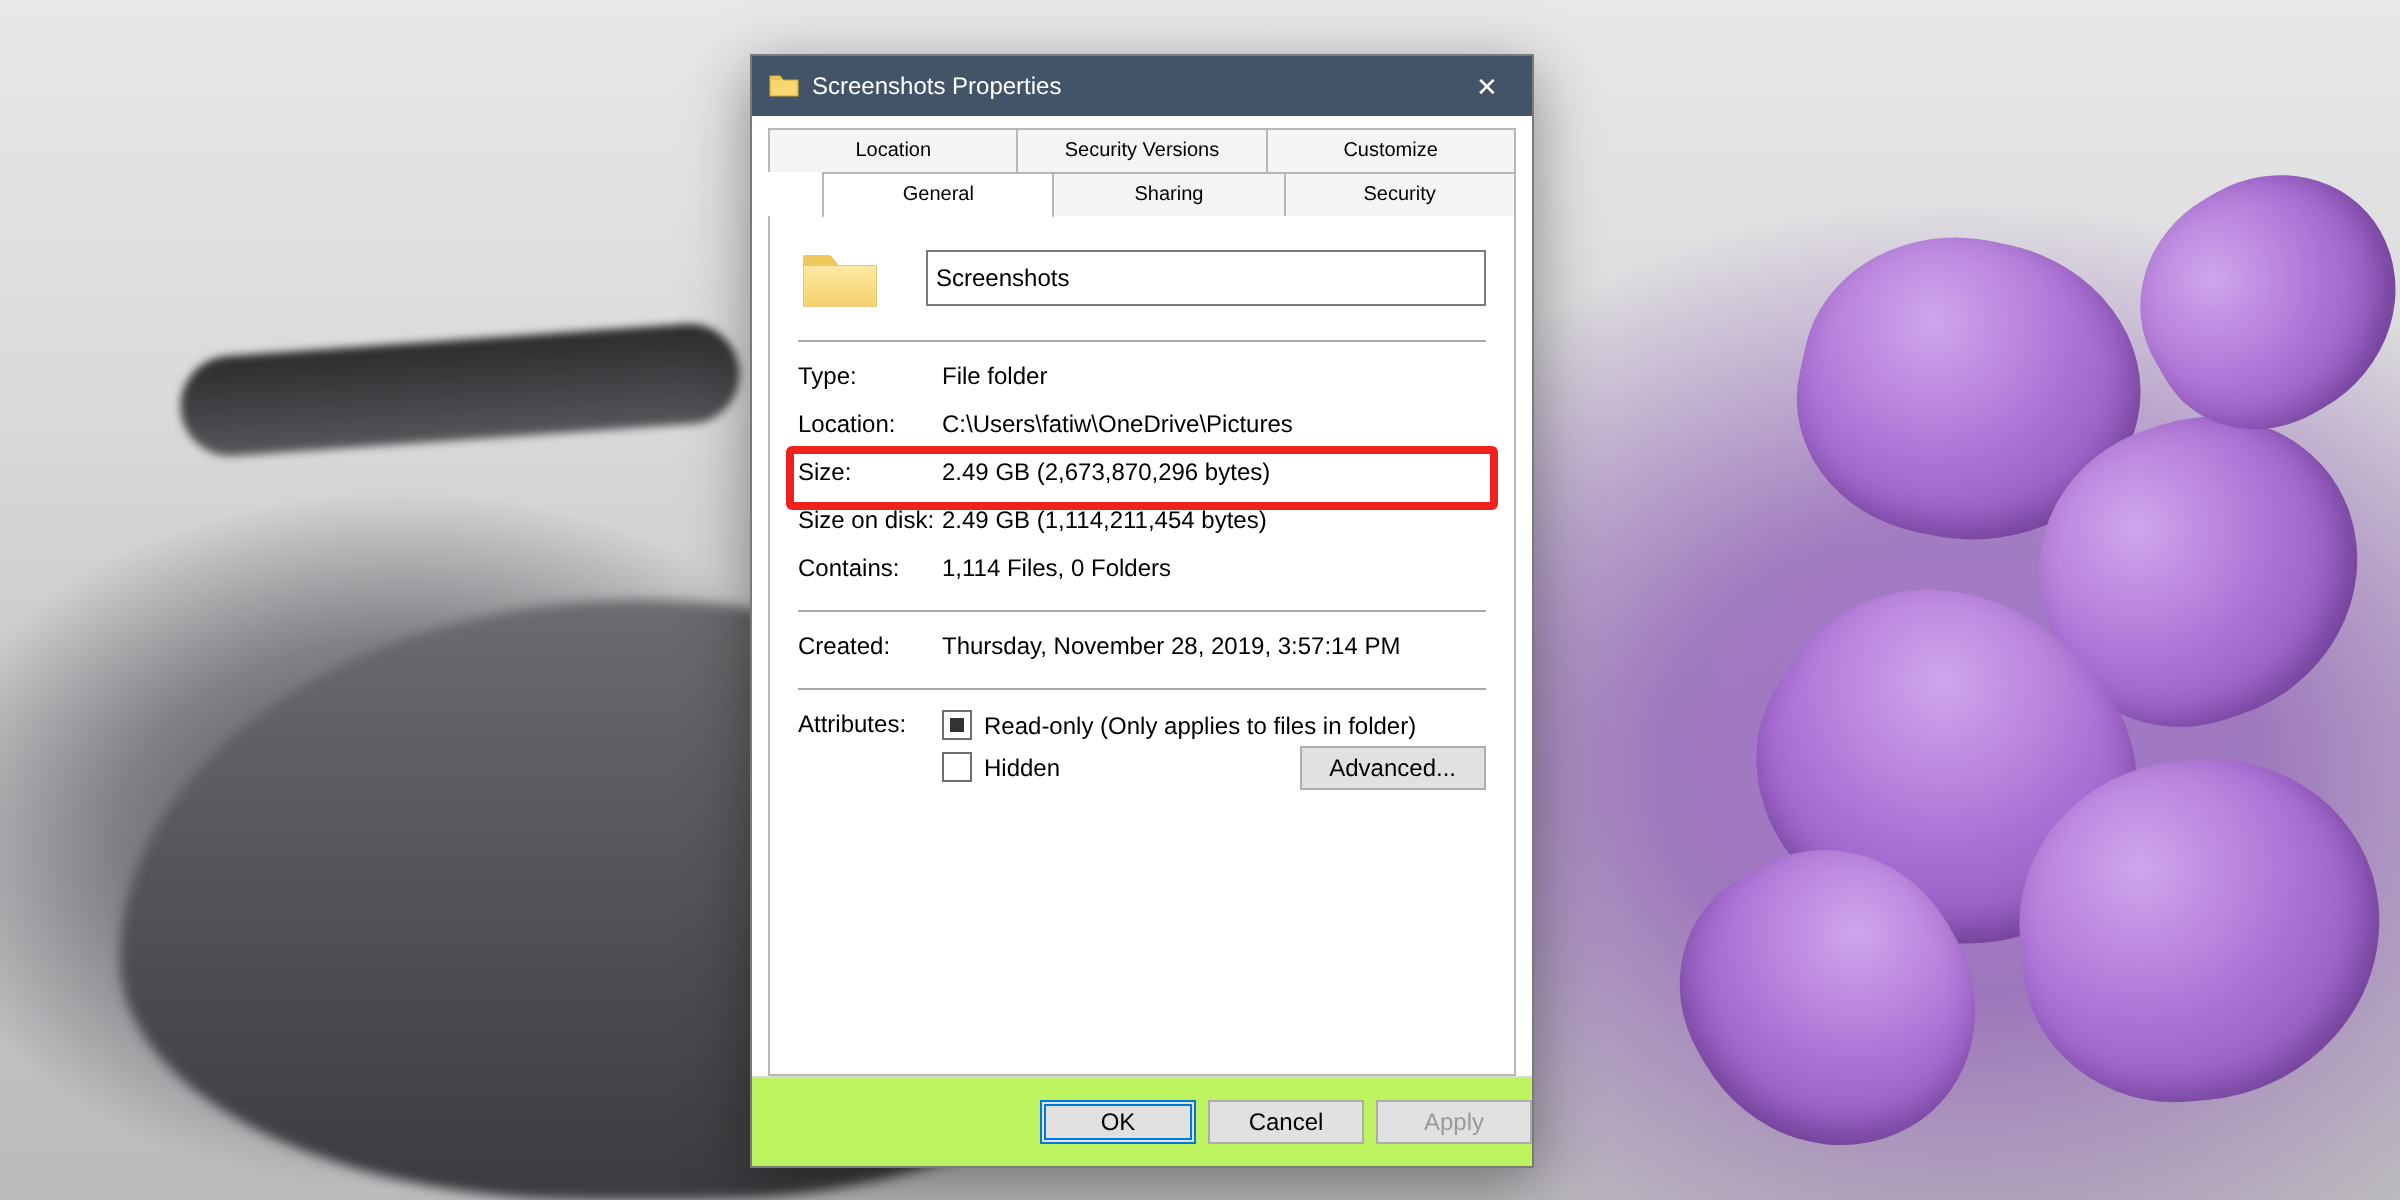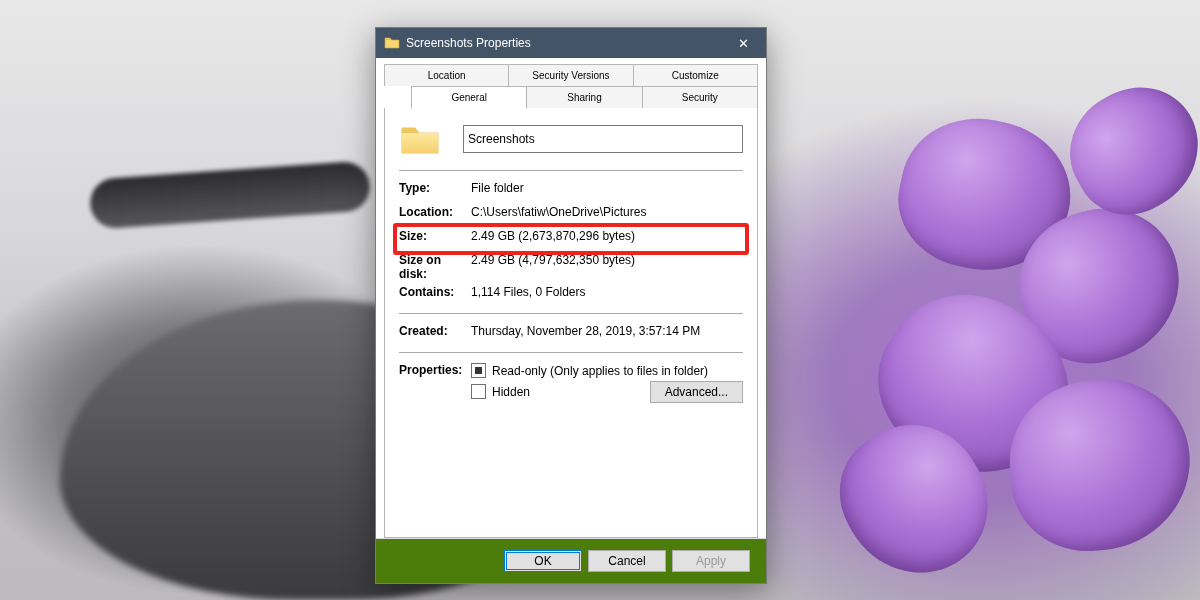--- a/index.html
+++ b/index.html
@@ -32,33 +32,33 @@
   .tabpage{border:1px solid #b7b7b7;border-top:none;padding:12px 14px 8px 14px;background:#fff;height:430px;box-sizing:border-box;}
 
   .hdr{display:flex;align-items:center;margin-bottom:12px;}
   .foldericon{width:42px;height:38px;margin-right:22px;display:flex;align-items:center;justify-content:center;}
   .namefield{flex:1;}
   .namefield input{width:100%;height:28px;border:1px solid #7a7a7a;padding:2px 4px;font:inherit;box-sizing:border-box;}
 
   hr.sep{border:none;border-top:1px solid #a9a9a9;margin:6px 0 8px 0;}
 
   .row{display:flex;min-height:20px;align-items:flex-start;padding:2px 0;}
-  .row .lbl{width:72px;flex:none;font-weight:bold;}
+  .row .lbl{width:72px;flex:none;}
   .row .val{flex:1;}
 
   .highlight{border:4px solid #e72420;border-radius:3px;margin:-4px -6px;padding:2px 2px;}
 
   .attrs .chk{display:flex;align-items:center;margin-bottom:6px;}
   .chkbox{width:13px;height:13px;border:1px solid #6e6e6e;margin-right:6px;display:inline-flex;align-items:center;justify-content:center;background:#fff;}
   .chkbox.mixed{background:#fff;}
   .chkbox.mixed .sq{width:7px;height:7px;background:#333;}
   .btn{height:22px;border:1px solid #adadad;background:#e1e1e1;font:inherit;padding:0 14px;cursor:default;}
   .advrow{display:flex;justify-content:flex-end;margin-top:-24px;}
 
-  .footer{position:absolute;left:0;right:0;bottom:0;height:44px;border-top:1px solid #d9d9d9;background:#4d7c0f;display:flex;align-items:center;justify-content:flex-end;padding:0 16px;gap:6px;}
+  .footer{position:absolute;left:0;right:0;bottom:0;height:44px;border-top:1px solid #d9d9d9;background:#bef264;display:flex;align-items:center;justify-content:flex-end;padding:0 0;gap:6px;}
   .footer .btn{width:78px;}
   .footer .btn.primary{border:1px solid #0078d7;outline:1px solid #0078d7;outline-offset:-3px;}
   .footer .btn.disabled{color:#9a9a9a;}
 </style>
 </head>
 <body>
 
 <div class="desktop">
   <div class="cup"></div>
   <div class="handle"></div>
@@ -138,38 +138,38 @@
         <div class="row">
           <div class="lbl">Location:</div>
           <div class="val">C:\Users\fatiw\OneDrive\Pictures</div>
         </div>
         <div class="row highlight">
           <div class="lbl">Size:</div>
           <div class="val">2.49 GB (2,673,870,296 bytes)</div>
         </div>
         <div class="row">
           <div class="lbl">Size on disk:</div>
-          <div class="val">2.49 GB (4,797,632,350 bytes)</div>
+          <div class="val">2.49 GB (1,114,211,454 bytes)</div>
         </div>
         <div class="row">
           <div class="lbl">Contains:</div>
           <div class="val">1,114 Files, 0 Folders</div>
         </div>
 
         <hr class="sep">
 
         <div class="row">
           <div class="lbl">Created:</div>
           <div class="val">Thursday, November 28, 2019, 3:57:14 PM</div>
         </div>
 
         <hr class="sep">
 
         <div class="row">
-          <div class="lbl">Properties:</div>
+          <div class="lbl">Attributes:</div>
           <div class="val attrs">
             <div class="chk">
               <span class="chkbox mixed">
                   <span class="sq"></span>
                 </span>
               <span>Read-only (Only applies to files in folder)</span>
             </div>
             <div class="chk">
               <span class="chkbox"></span>
               <span>Hidden</span>

